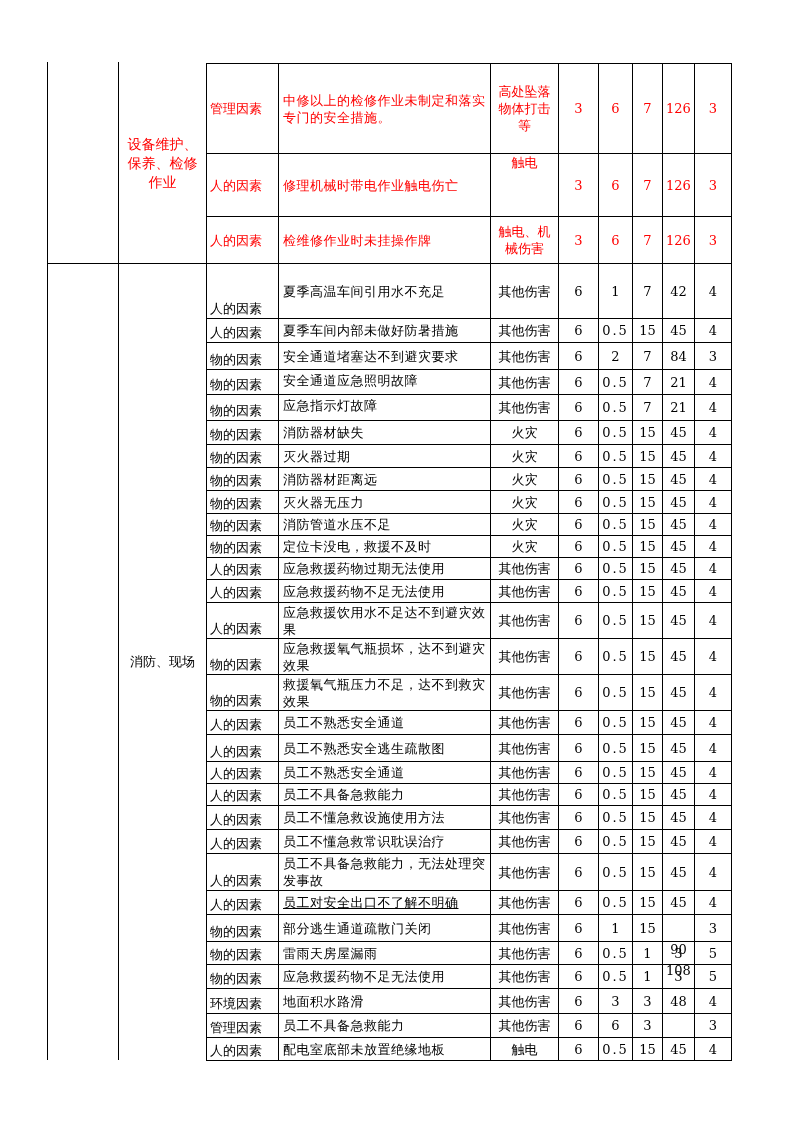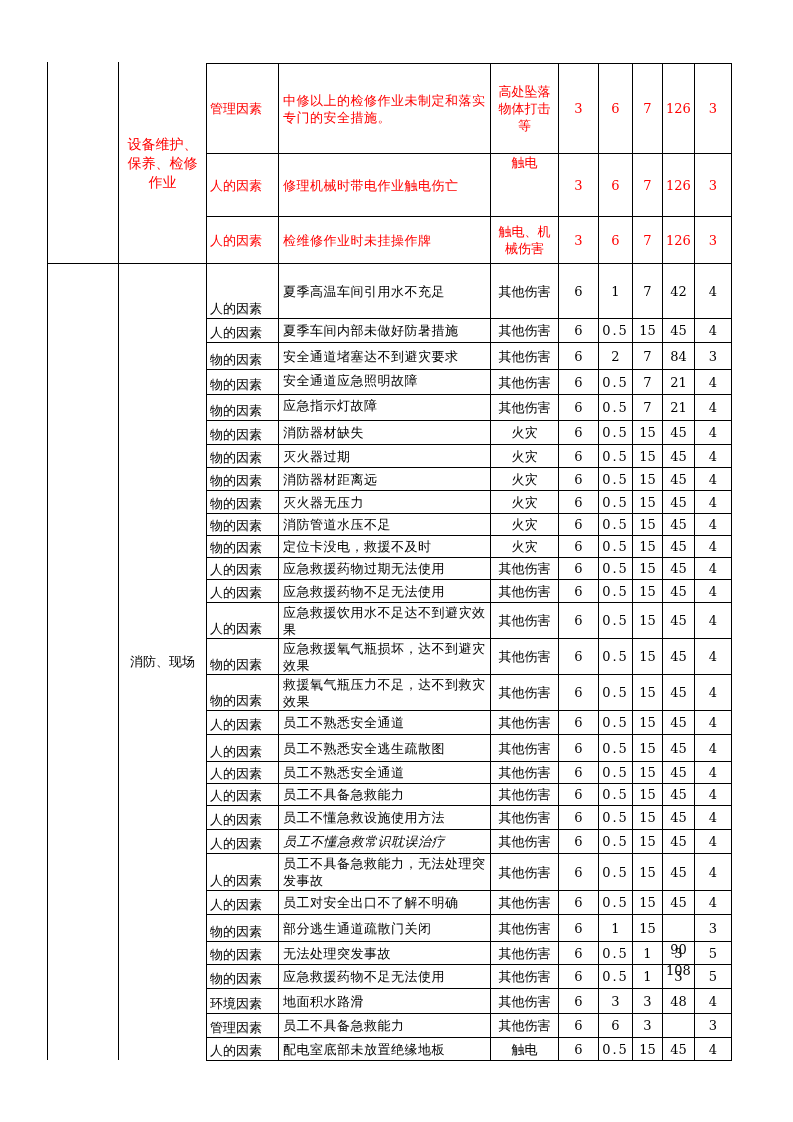--- a/index.html
+++ b/index.html
@@ -258,53 +258,53 @@
     <div class="cell c-center num v-mid" style="left: 695px; top: 784px; width: 36px; height: 21px;">4</div>
     <div class="cell c-left v-bot" style="left: 207px; top: 806px; width: 71px; height: 23px; padding-left: 3px;">人的因素</div>
     <div class="cell c-left v-mid" style="left: 279px; top: 806px; width: 211px; height: 23px; letter-spacing: 0.5px;">员工不懂急救设施使用方法</div>
     <div class="cell c-center v-mid" style="left: 491px; top: 806px; width: 67px; height: 23px; padding: 0px 2px;">其他伤害</div>
     <div class="cell c-center num v-mid" style="left: 559px; top: 806px; width: 39px; height: 23px;">6</div>
     <div class="cell c-center num v-mid" style="left: 599px; top: 806px; width: 33px; height: 23px; letter-spacing: 2px;">0.5</div>
     <div class="cell c-center num v-mid" style="left: 633px; top: 806px; width: 29px; height: 23px;">15</div>
     <div class="cell c-center num v-mid" style="left: 663px; top: 806px; width: 31px; height: 23px;">45</div>
     <div class="cell c-center num v-mid" style="left: 695px; top: 806px; width: 36px; height: 23px;">4</div>
     <div class="cell c-left v-bot" style="left: 207px; top: 830px; width: 71px; height: 23px; padding-left: 3px;">人的因素</div>
-    <div class="cell c-left v-mid" style="left: 279px; top: 830px; width: 211px; height: 23px; letter-spacing: 0.5px; font-style: italic;">员工不懂急救常识耽误治疗</div>
+    <div class="cell c-left v-mid" style="left: 279px; top: 830px; width: 211px; height: 23px; letter-spacing: 0.5px;">员工不懂急救常识耽误治疗</div>
     <div class="cell c-center v-mid" style="left: 491px; top: 830px; width: 67px; height: 23px; padding: 0px 2px;">其他伤害</div>
     <div class="cell c-center num v-mid" style="left: 559px; top: 830px; width: 39px; height: 23px;">6</div>
     <div class="cell c-center num v-mid" style="left: 599px; top: 830px; width: 33px; height: 23px; letter-spacing: 2px;">0.5</div>
     <div class="cell c-center num v-mid" style="left: 633px; top: 830px; width: 29px; height: 23px;">15</div>
     <div class="cell c-center num v-mid" style="left: 663px; top: 830px; width: 31px; height: 23px;">45</div>
     <div class="cell c-center num v-mid" style="left: 695px; top: 830px; width: 36px; height: 23px;">4</div>
     <div class="cell c-left v-bot" style="left: 207px; top: 854px; width: 71px; height: 36px; padding-left: 3px;">人的因素</div>
     <div class="cell c-left v-mid" style="left: 279px; top: 854px; width: 211px; height: 36px; letter-spacing: 0.5px;">员工不具备急救能力，无法处理突发事故</div>
     <div class="cell c-center v-mid" style="left: 491px; top: 854px; width: 67px; height: 36px; padding: 0px 2px;">其他伤害</div>
     <div class="cell c-center num v-mid" style="left: 559px; top: 854px; width: 39px; height: 36px;">6</div>
     <div class="cell c-center num v-mid" style="left: 599px; top: 854px; width: 33px; height: 36px; letter-spacing: 2px;">0.5</div>
     <div class="cell c-center num v-mid" style="left: 633px; top: 854px; width: 29px; height: 36px;">15</div>
     <div class="cell c-center num v-mid" style="left: 663px; top: 854px; width: 31px; height: 36px;">45</div>
     <div class="cell c-center num v-mid" style="left: 695px; top: 854px; width: 36px; height: 36px;">4</div>
     <div class="cell c-left v-bot" style="left: 207px; top: 891px; width: 71px; height: 23px; padding-left: 3px;">人的因素</div>
-    <div class="cell c-left v-mid" style="left: 279px; top: 891px; width: 211px; height: 23px; letter-spacing: 0.5px;">员工对安全出口不了解不明确</div>
+    <div class="cell c-left v-mid" style="left: 279px; top: 891px; width: 211px; height: 23px; letter-spacing: 0.5px; text-decoration: underline;">员工对安全出口不了解不明确</div>
     <div class="cell c-center v-mid" style="left: 491px; top: 891px; width: 67px; height: 23px; padding: 0px 2px;">其他伤害</div>
     <div class="cell c-center num v-mid" style="left: 559px; top: 891px; width: 39px; height: 23px;">6</div>
     <div class="cell c-center num v-mid" style="left: 599px; top: 891px; width: 33px; height: 23px; letter-spacing: 2px;">0.5</div>
     <div class="cell c-center num v-mid" style="left: 633px; top: 891px; width: 29px; height: 23px;">15</div>
     <div class="cell c-center num v-mid" style="left: 663px; top: 891px; width: 31px; height: 23px;">45</div>
     <div class="cell c-center num v-mid" style="left: 695px; top: 891px; width: 36px; height: 23px;">4</div>
     <div class="cell c-left v-bot" style="left: 207px; top: 915px; width: 71px; height: 26px; padding-left: 3px;">物的因素</div>
     <div class="cell c-left v-mid" style="left: 279px; top: 915px; width: 211px; height: 26px; letter-spacing: 0.5px;">部分逃生通道疏散门关闭</div>
     <div class="cell c-center v-mid" style="left: 491px; top: 915px; width: 67px; height: 26px; padding: 0px 2px;">其他伤害</div>
     <div class="cell c-center num v-mid" style="left: 559px; top: 915px; width: 39px; height: 26px;">6</div>
     <div class="cell c-center num v-mid" style="left: 599px; top: 915px; width: 33px; height: 26px;">1</div>
     <div class="cell c-center num v-mid" style="left: 633px; top: 915px; width: 29px; height: 26px;">15</div>
     <div class="cell c-center num v-mid" style="left: 663px; top: 936px; width: 31px; height: 26px;">90</div>
     <div class="cell c-center num v-mid" style="left: 695px; top: 915px; width: 36px; height: 26px;">3</div>
     <div class="cell c-left v-bot" style="left: 207px; top: 942px; width: 71px; height: 22px; padding-left: 3px;">物的因素</div>
-    <div class="cell c-left v-mid" style="left: 279px; top: 942px; width: 211px; height: 22px; letter-spacing: 0.5px;">无法处理突发事故</div>
+    <div class="cell c-left v-mid" style="left: 279px; top: 942px; width: 211px; height: 22px; letter-spacing: 0.5px;">雷雨天房屋漏雨</div>
     <div class="cell c-center v-mid" style="left: 491px; top: 942px; width: 67px; height: 22px; padding: 0px 2px;">其他伤害</div>
     <div class="cell c-center num v-mid" style="left: 559px; top: 942px; width: 39px; height: 22px;">6</div>
     <div class="cell c-center num v-mid" style="left: 599px; top: 942px; width: 33px; height: 22px; letter-spacing: 2px;">0.5</div>
     <div class="cell c-center num v-mid" style="left: 633px; top: 942px; width: 29px; height: 22px;">1</div>
     <div class="cell c-center num v-mid" style="left: 663px; top: 942px; width: 31px; height: 22px;">3</div>
     <div class="cell c-center num v-mid" style="left: 695px; top: 942px; width: 36px; height: 22px;">5</div>
     <div class="cell c-left v-bot" style="left: 207px; top: 965px; width: 71px; height: 23px; padding-left: 3px;">物的因素</div>
     <div class="cell c-left v-mid" style="left: 279px; top: 965px; width: 211px; height: 23px; letter-spacing: 0.5px;">应急救援药物不足无法使用</div>
     <div class="cell c-center v-mid" style="left: 491px; top: 965px; width: 67px; height: 23px; padding: 0px 2px;">其他伤害</div>
     <div class="cell c-center num v-mid" style="left: 559px; top: 965px; width: 39px; height: 23px;">6</div>

